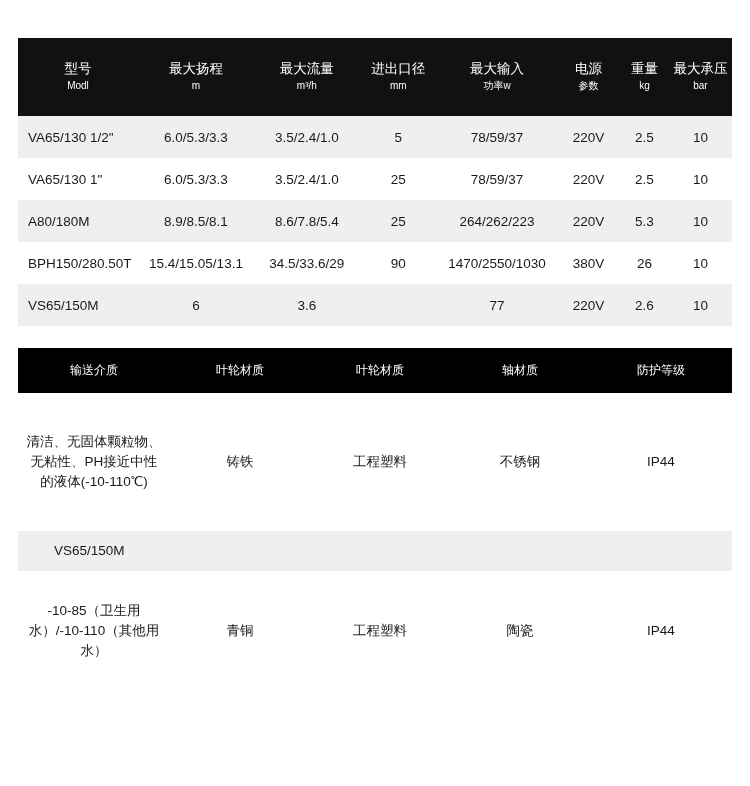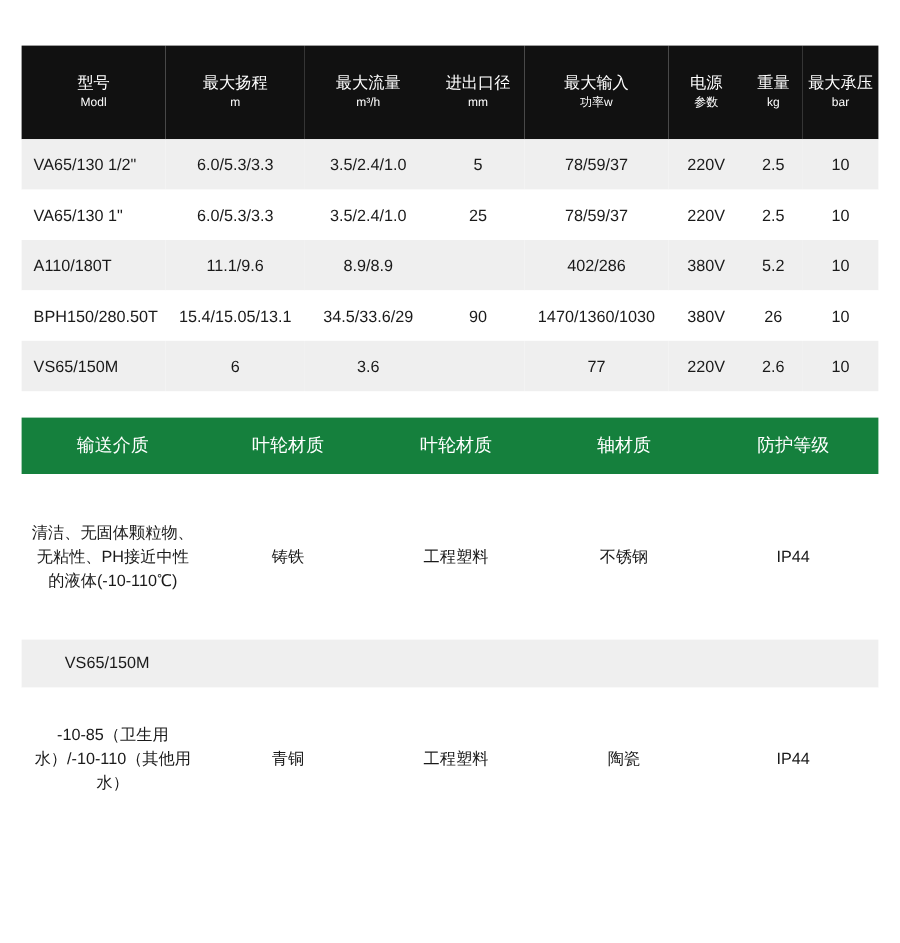--- a/index.html
+++ b/index.html
@@ -74,27 +74,27 @@
   .c-weight{ width: 48px; }
   .c-press { width: 62px; }
 
   
   .mat-table {
     width: 714px;
     margin: 22px 18px 0 18px;
     font-size: 13.5px;
   }
   .mat-table thead th {
-    background: #15803d;
+    background: #000000;
     color: #ffffff;
     font-weight: normal;
     text-align: center;
     padding: 14px 4px;
     vertical-align: middle;
-    font-size: 15px;
+    font-size: 12px;
   }
   .mat-table td {
     text-align: center;
     vertical-align: middle;
     padding: 10px 8px;
     line-height: 1.5;
     font-size: 13.5px;
   }
   .mat-table tr.odd td { background: #efefef; }
   .mat-table tr.even td { background: #ffffff; }
@@ -178,35 +178,35 @@
         <td class="left">VA65/130 1"</td>
         <td>6.0/5.3/3.3</td>
         <td>3.5/2.4/1.0</td>
         <td>25</td>
         <td>78/59/37</td>
         <td>220V</td>
         <td>2.5</td>
         <td>10</td>
       </tr>
       <tr class="odd">
-        <td class="left">A110/180T</td>
-        <td>11.1/9.6</td>
-        <td>8.9/8.9</td>
-        <td></td>
-        <td>402/286</td>
-        <td>380V</td>
-        <td>5.2</td>
+        <td class="left">A80/180M</td>
+        <td>8.9/8.5/8.1</td>
+        <td>8.6/7.8/5.4</td>
+        <td>25</td>
+        <td>264/262/223</td>
+        <td>220V</td>
+        <td>5.3</td>
         <td>10</td>
       </tr>
       <tr class="even">
         <td class="left">BPH150/280.50T</td>
         <td>15.4/15.05/13.1</td>
         <td>34.5/33.6/29</td>
         <td>90</td>
-        <td>1470/1360/1030</td>
+        <td>1470/2550/1030</td>
         <td>380V</td>
         <td>26</td>
         <td>10</td>
       </tr>
       <tr class="odd">
         <td class="left">VS65/150M</td>
         <td>6</td>
         <td>3.6</td>
         <td></td>
         <td>77</td>

